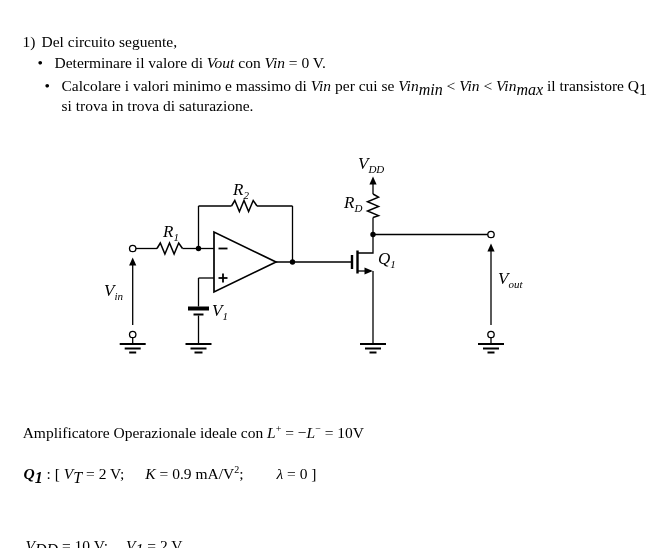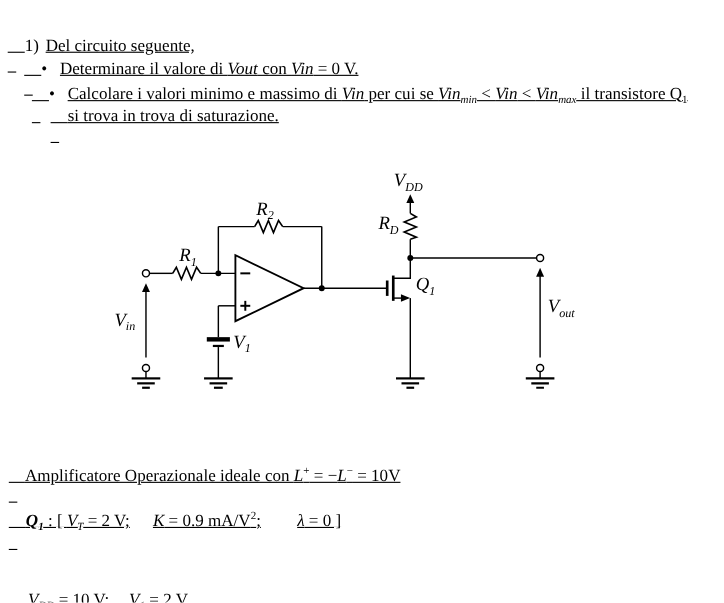--- a/index.html
+++ b/index.html
@@ -1,23 +1,23 @@
 <!DOCTYPE html>
 <html><head>
 <meta charset="utf-8">
 <style>
   html,body{margin:0;padding:0;background:#fff;}
   .page{
     position:relative;width:658px;height:548px;background:#ffffff;
     font-family:"Liberation Serif", serif;color:#000;overflow:hidden;
   }
-  .line{position:absolute;white-space:pre;font-size:15.5px;line-height:normal;text-decoration:underline;}
+  .line{position:absolute;white-space:pre;font-size:15.5px;line-height:normal;}
   .it{font-style:italic;}
   .bi{font-weight:bold;font-style:italic;}
-  .line sub{font-size:10px;margin-top:36px;}
+  .line sub{font-size:16px;margin-top:36px;}
   .line sup{font-size:10px;}
   .num{display:inline-block;width:19px;}
   .dot{display:inline-block;width:17px;}
   .gap21{display:inline-block;width:21px;}
   .gap33{display:inline-block;width:33px;}
   .gap20{display:inline-block;width:20px;}
   .gap18{display:inline-block;width:18px;}
   .clabel{position:absolute;font-weight:normal;font-style:italic;font-size:17px;line-height:normal;white-space:pre;}
   .clabel sub{font-size:11px;font-style:italic;}
   svg.circ{position:absolute;left:0;top:0;}

